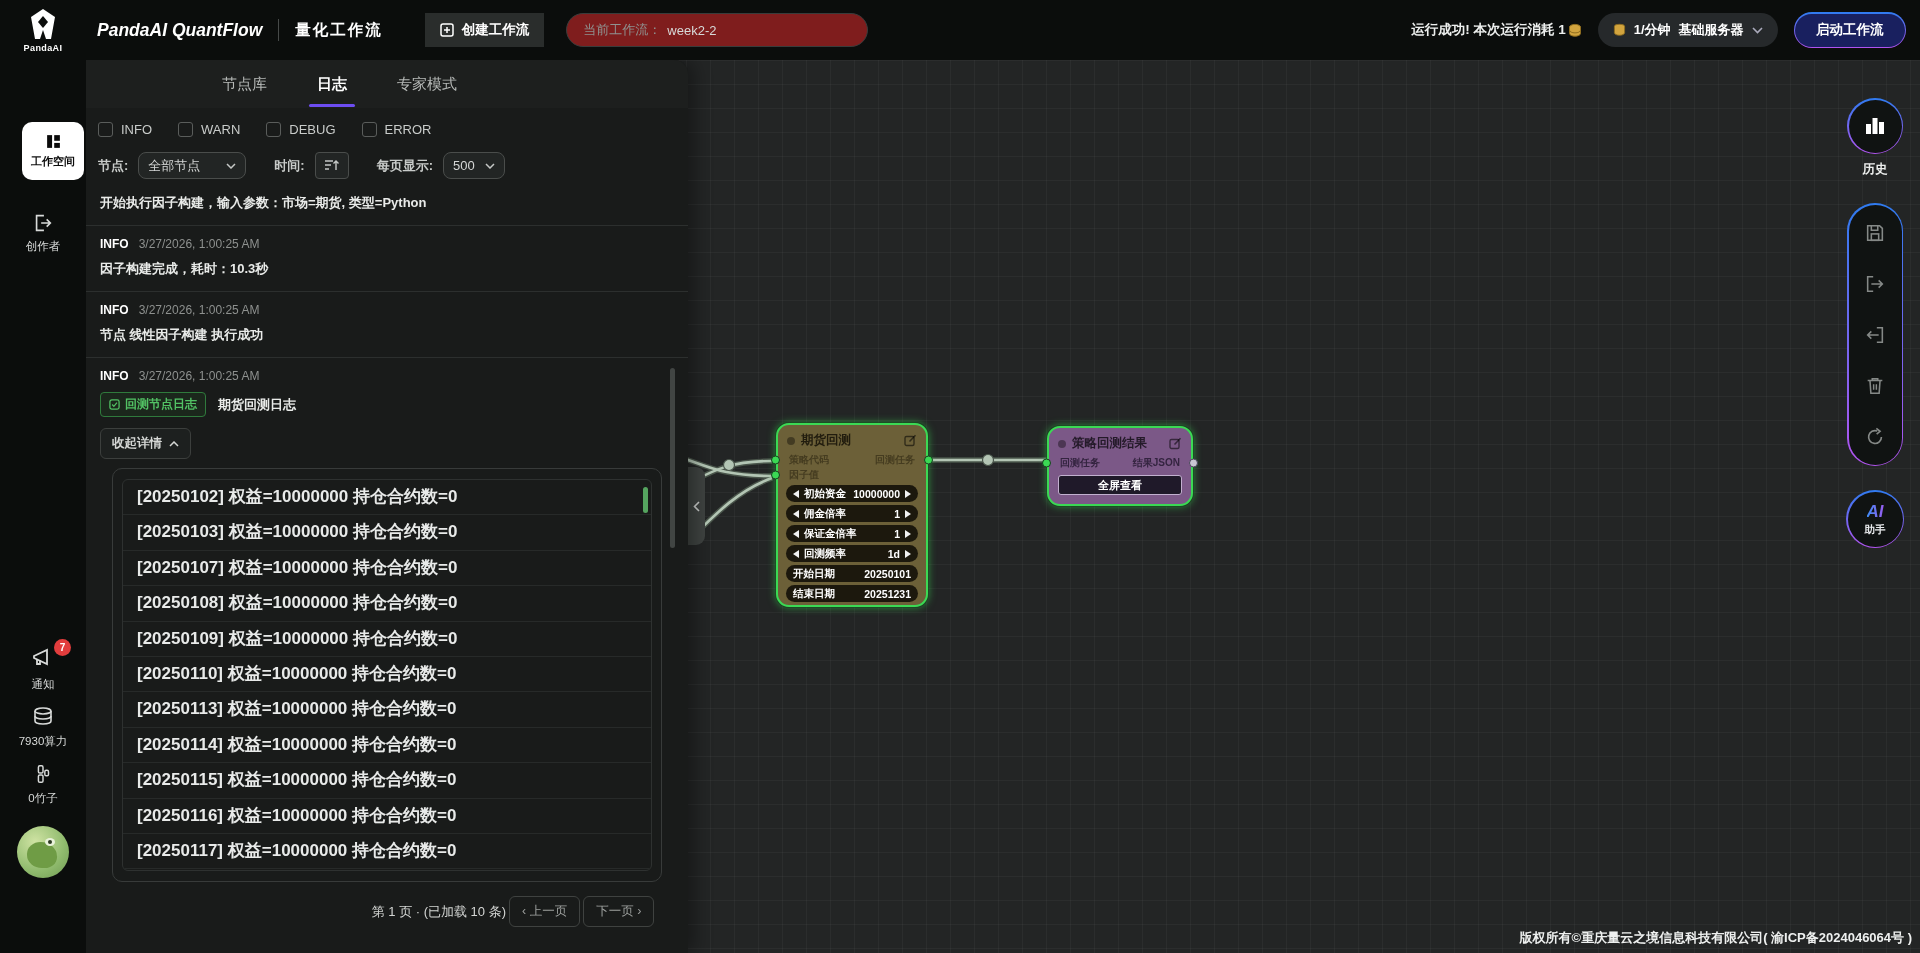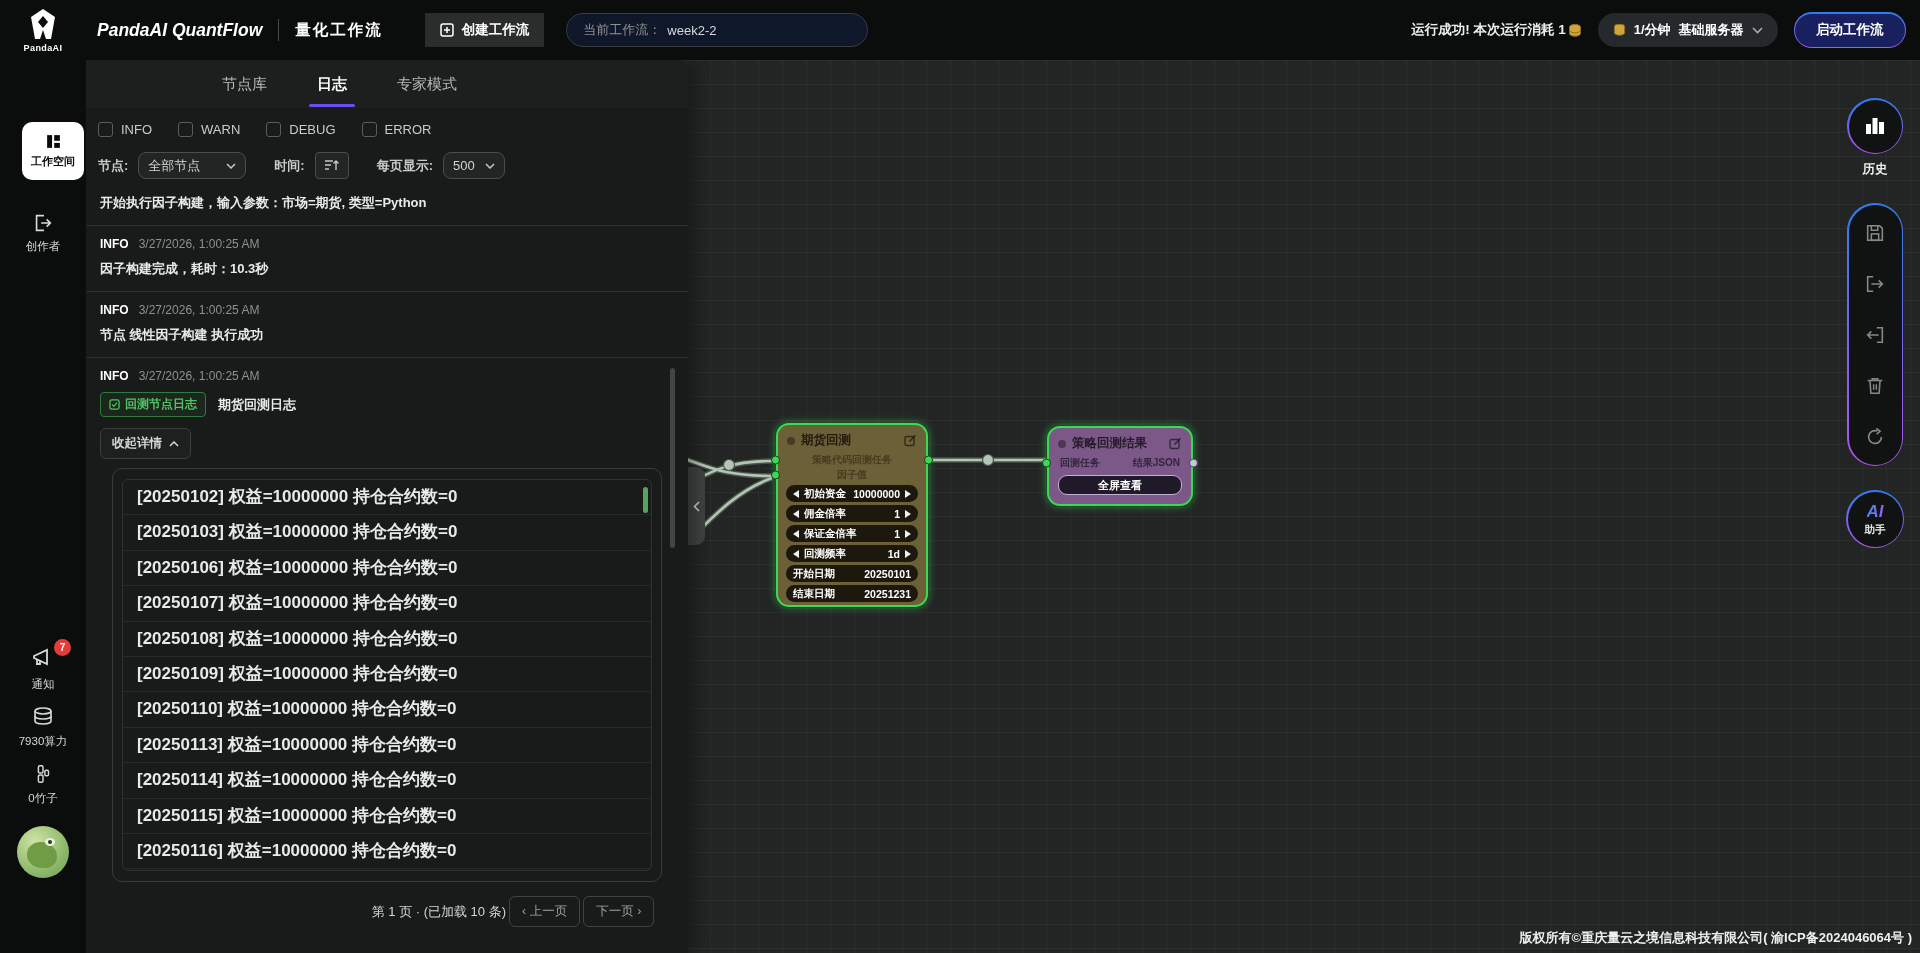--- a/index.html
+++ b/index.html
@@ -25,48 +25,48 @@
   .hdr-dot{width:8px;height:8px;border-radius:50%;background:rgba(0,0,0,.38);flex:0 0 auto;}
   .hdr-edit{margin-left:auto;flex:0 0 auto;}
   .port-row{position:relative;display:flex;justify-content:space-between;padding:0 11px;
             font-size:10px;font-weight:bold;line-height:15px;}
   .pdot{position:absolute;width:9px;height:9px;border-radius:50%;top:50%;transform:translateY(-50%);}
   .pdot.green{background:#3bd954;border:1.5px solid #17401f;}
   .pdot.gray{background:#c9c6d2;border:1.5px solid #49445a;}
   .pdot.in{left:-7px;} .pdot.out{right:-7px;}
   .node-backtest{left:776px;top:423px;width:152px;background:#6c6038;}
   .node-backtest .node-header{color:#211c0e;}
-  .node-backtest .port-row{color:#453c20;justify-content:center;}
+  .node-backtest .port-row{color:#453c20;}
   .pill{display:flex;align-items:center;gap:5px;margin:3px 8px;height:17px;border-radius:10px;
         background:rgba(17,14,7,.88);color:#fff;font-size:10.5px;font-weight:bold;padding:0 7px;}
   .pill .val{margin-left:auto;}
   .tri-l{width:0;height:0;border-top:4.5px solid transparent;border-bottom:4.5px solid transparent;
          border-right:6px solid #f2f2f2;flex:0 0 auto;}
   .tri-r{width:0;height:0;border-top:4.5px solid transparent;border-bottom:4.5px solid transparent;
          border-left:6px solid #f2f2f2;flex:0 0 auto;}
   .node-result{left:1047px;top:426px;width:146px;background:#7b5887;}
   .node-result .node-header{color:#241a29;}
   .node-result .port-row{color:#342440;}
-  .view-btn{margin:5px 9px 9px;height:20px;border:1px solid #c2b0cf;border-radius:9px;
+  .view-btn{margin:5px 9px 9px;height:20px;border:1px solid #c2b0cf;border-radius:3px;
             background:#1f1929;color:#fff;font-size:11px;font-weight:bold;display:flex;
             align-items:center;justify-content:center;}
 
   
   .header{position:absolute;left:0;top:0;width:1920px;height:60px;background:#0b0d0c;z-index:20;
           display:flex;align-items:center;}
   .logo-box{width:86px;height:60px;display:flex;flex-direction:column;align-items:center;
             justify-content:center;gap:1px;flex:0 0 auto;}
   .logo-text{font-size:9px;font-weight:bold;color:#fff;letter-spacing:.4px;}
   .app-title{font-size:17.5px;font-weight:bold;font-style:italic;color:#fff;margin-left:11px;white-space:nowrap;}
   .divider-v{width:1px;height:22px;background:#474a49;margin:0 16px;flex:0 0 auto;}
   .app-subtitle{font-size:15.5px;font-weight:bold;color:#fff;letter-spacing:2px;white-space:nowrap;}
   .create-btn{margin-left:42px;background:#2a2d2c;border-radius:0;height:34px;padding:0 15px;
               display:flex;align-items:center;gap:8px;color:#fff;font-size:13.5px;font-weight:bold;white-space:nowrap;}
   .wf-input{margin-left:22px;width:302px;height:34px;border:1px solid #393c3b;border-radius:17px;
-            background:#0f172a;display:flex;align-items:center;padding:0 16px;font-size:13px;white-space:nowrap;}
+            background:#7f1d1d;display:flex;align-items:center;padding:0 16px;font-size:13px;white-space:nowrap;}
   .wf-label{color:#8f9290;} .wf-value{color:#d7d9d8;margin-left:6px;}
   .right-cluster{margin-left:auto;display:flex;align-items:center;gap:16px;padding-right:14px;}
   .run-status{display:flex;align-items:center;gap:2px;color:#edefee;font-size:13.5px;font-weight:bold;white-space:nowrap;}
   .server-pill{background:#26292b;border-radius:17px;height:34px;display:flex;align-items:center;
                gap:8px;padding:16px 15px;color:#fff;font-size:13px;font-weight:bold;white-space:nowrap;}
   .grad{background:linear-gradient(180deg,#2f7bf0,#b253f0);padding:1.5px;border-radius:18px;}
   .start-btn{background:#19205f;border-radius:17px;height:33px;padding:0 21px;display:flex;
              align-items:center;color:#fff;font-size:13.5px;font-weight:bold;white-space:nowrap;}
 
   
@@ -432,21 +432,20 @@
         <div class="collapse-btn">
           <span>收起详情</span>
           <svg width="10" height="6" viewBox="0 0 10 6">
             <path d="M1 5 L5 1 L9 5" fill="none" stroke="#d5d7d5" stroke-width="1.5"></path>
           </svg>
         </div>
         <div class="detail-outer">
           <div class="detail-inner">
             <div class="drow">[20250102] 权益=10000000 持仓合约数=0</div>
             <div class="drow">[20250103] 权益=10000000 持仓合约数=0</div>
-            <div class="drow">[20250106] 权益=10000000 持仓合约数=0</div>
             <div class="drow">[20250107] 权益=10000000 持仓合约数=0</div>
             <div class="drow">[20250108] 权益=10000000 持仓合约数=0</div>
             <div class="drow">[20250109] 权益=10000000 持仓合约数=0</div>
             <div class="drow">[20250110] 权益=10000000 持仓合约数=0</div>
             <div class="drow">[20250113] 权益=10000000 持仓合约数=0</div>
             <div class="drow">[20250114] 权益=10000000 持仓合约数=0</div>
             <div class="drow">[20250115] 权益=10000000 持仓合约数=0</div>
             <div class="drow">[20250116] 权益=10000000 持仓合约数=0</div>
             <div class="drow">[20250117] 权益=10000000 持仓合约数=0</div>
             <span class="green-thumb"></span>

